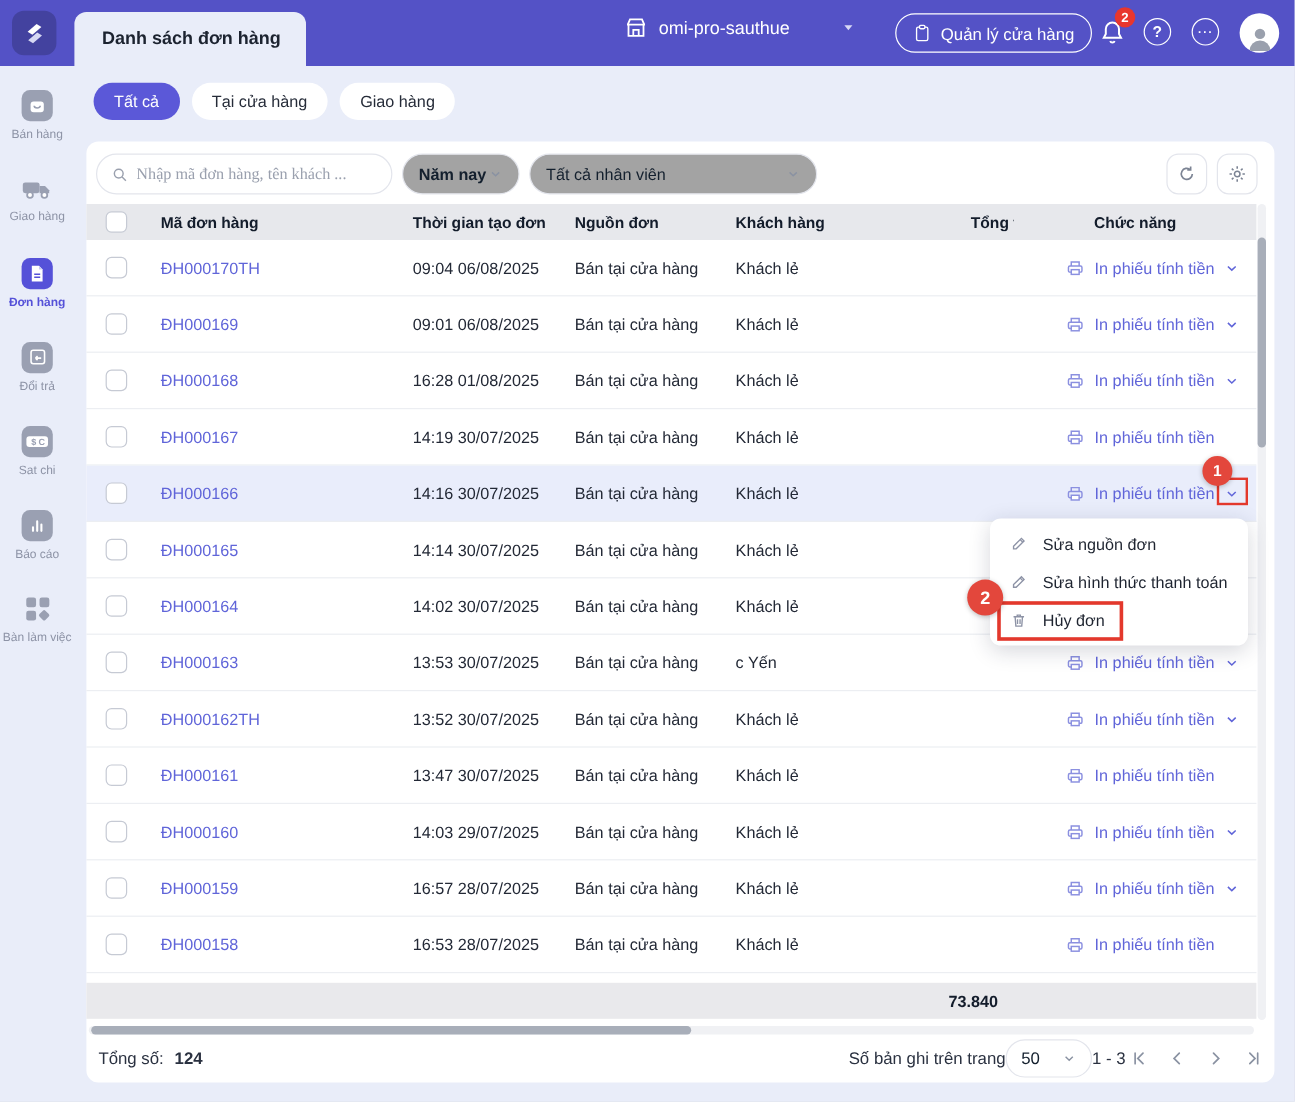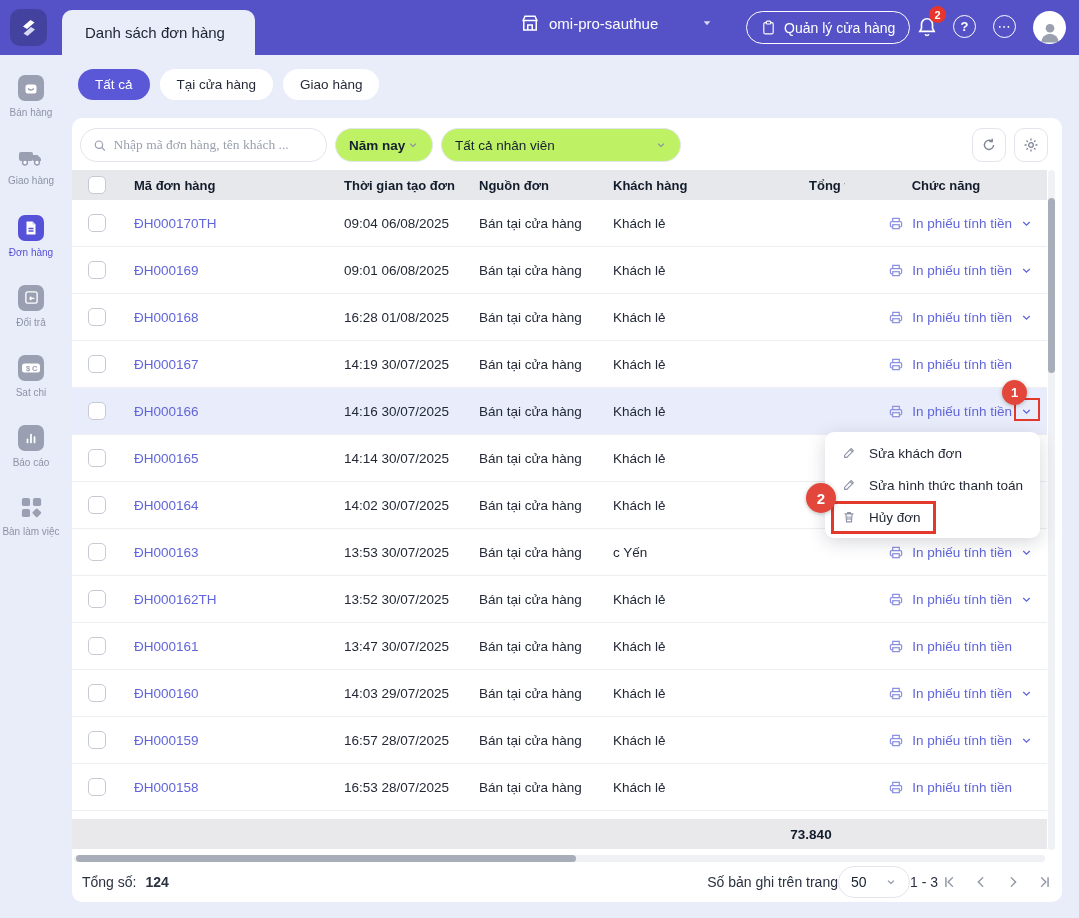--- a/index.html
+++ b/index.html
@@ -7,60 +7,60 @@
   .app{position:relative;width:1079px;height:918px;background:#e9edf9;overflow:hidden;
        font-family:"Liberation Sans","DejaVu Sans",sans-serif;}
   svg{display:block}
 
   
   .topbar{position:absolute;left:0;top:0;width:1079px;height:55px;background:#5452c6}
   .logo{position:absolute;left:10px;top:9px;width:37px;height:37px;border-radius:10px;background:#43429f;
         display:flex;align-items:center;justify-content:center}
   .doc-tab{position:absolute;left:62px;top:10px;width:193px;height:45px;background:#e9edf9;
            border-radius:10px 10px 0 0;display:flex;align-items:center;padding-left:23px;
-           font-size:15px;color:#1c2330;font-weight:400}
+           font-size:15px;color:#1c2330;font-weight:700}
   .store{position:absolute;left:520px;top:0;height:46px;display:flex;align-items:center;gap:9px;color:#fff}
   .store-name{font-size:15px}
   .store-caret{margin-left:34px;color:#d8d9f5}
   .manage-btn{position:absolute;left:746px;top:11px;height:33px;padding:0 14px;border:1.5px solid #fff;
               border-radius:17px;display:flex;align-items:center;gap:8px;color:#fff;font-size:14px;background:transparent}
   .bell{position:absolute;left:916px;top:16px;color:#fff}
   .bell-badge{position:absolute;left:929px;top:6px;min-width:17px;height:17px;border-radius:9px;background:#e8362d;
               color:#fff;font-size:11px;font-weight:bold;display:flex;align-items:center;justify-content:center;padding:0 4px}
   .circle-btn{position:absolute;width:23px;height:23px;border:1.5px solid #fff;border-radius:50%;color:#fff;
               display:flex;align-items:center;justify-content:center;font-size:13px;font-weight:bold}
   .help{left:953px;top:15px}
   .more{left:993px;top:15px;letter-spacing:1px;font-weight:normal}
   .avatar{position:absolute;left:1033px;top:11px;width:33px;height:33px;border-radius:50%;background:#fff;
           display:flex;align-items:flex-end;justify-content:center;overflow:hidden}
 
   
   .sidebar{position:absolute;left:0;top:55px;width:62px;bottom:0;padding-top:6px}
   .side-item{width:62px;height:70px;display:flex;flex-direction:column;align-items:center;justify-content:center;gap:6px}
   .side-label{font-size:10px;color:#8d93a6;white-space:nowrap}
-  .side-item.active .side-label{color:#5551d8;font-weight:normal}
+  .side-item.active .side-label{color:#5551d8;font-weight:bold}
   .tile{width:26px;height:26px;border-radius:7px;background:#9aa0b2;display:flex;align-items:center;justify-content:center}
   .tile.active{background:#5551d8}
 
   
   .pills{position:absolute;left:78px;top:69px;display:flex;gap:10px}
   .pill{height:31px;padding:0 17px;border-radius:16px;background:#fff;color:#252b38;font-size:13.5px;
         display:flex;align-items:center}
   .pill.active{background:#5b58d8;color:#fff}
 
   
   .card{position:absolute;left:72px;top:118px;width:990px;height:784px;background:#fff;border-radius:10px}
   .toolbar{position:absolute;left:8px;top:7px;right:14px;height:40px;display:flex;align-items:center;gap:8px}
   .search{width:247px;height:34px;border:1px solid #e3e5ec;border-radius:17px;display:flex;align-items:center;
           padding:0 12px;gap:7px;color:#9aa0ae;background:#fff}
   .search input{border:none;outline:none;width:100%;font-size:13.5px;color:#333;background:transparent;
                 font-family:Liberation Serif, serif}
   .search input::placeholder{color:#9aa0ae}
   .select{height:34px;border:1px solid #e3e5ec;border-radius:17px;display:flex;align-items:center;
-          padding:0 13px;font-size:13.5px;color:#14202e;justify-content:space-between;background:#bef264}
+          padding:0 13px;font-size:13.5px;color:#14202e;justify-content:space-between;background:#a3a3a3}
   .sel-time{width:98px;font-weight:bold}
   .sel-staff{width:240px}
   .sel-caret{color:#8a92a2}
   .icon-btn{width:34px;height:34px;border:1px solid #e3e5ec;border-radius:10px;color:#7c8494;
             display:flex;align-items:center;justify-content:center;background:#fff}
   .icon-btn.refresh{margin-left:auto}
 
   
   .thead{position:absolute;left:0;top:52px;width:975px;height:30px;background:#e7e8ec;display:flex;
          align-items:center;font-size:13px;font-weight:bold;color:#131c2b}
@@ -671,21 +671,21 @@
       </div>
     </div>
   </div>
 
   <div class="menu">
     <div class="menu-item">
       <svg class="mi-icon" width="14" height="14" viewBox="0 0 16 16" fill="none" stroke="currentColor" stroke-width="1.3">
         <path d="M3 13h2.5L13 5.5 10.5 3 3 10.5z"></path>
           <path d="M9.3 4.2l2.5 2.5"></path>
       </svg>
-      <span>Sửa khách đơn</span>
+      <span>Sửa nguồn đơn</span>
     </div>
     <div class="menu-item">
       <svg class="mi-icon" width="14" height="14" viewBox="0 0 16 16" fill="none" stroke="currentColor" stroke-width="1.3">
         <path d="M3 13h2.5L13 5.5 10.5 3 3 10.5z"></path>
           <path d="M9.3 4.2l2.5 2.5"></path>
       </svg>
       <span>Sửa hình thức thanh toán</span>
     </div>
     <div class="menu-item">
       <svg class="mi-icon" width="14" height="14" viewBox="0 0 16 16" fill="none" stroke="currentColor" stroke-width="1.3">

